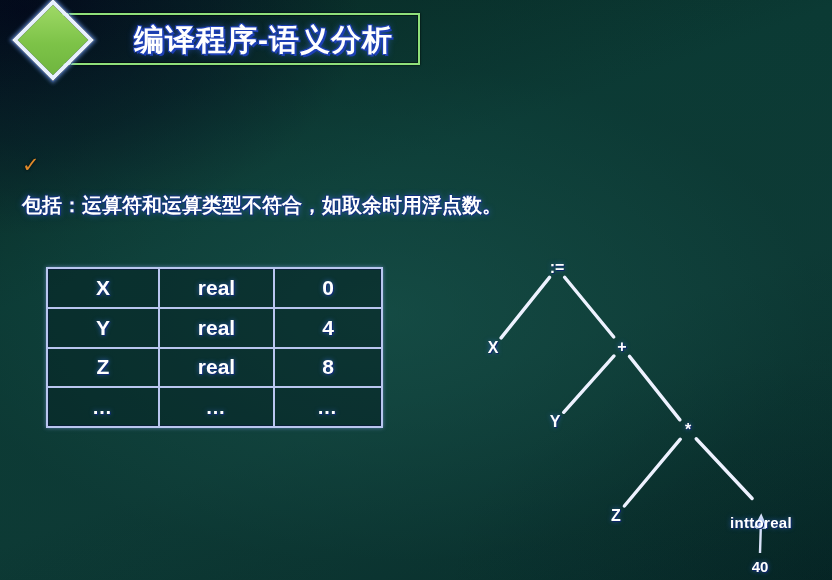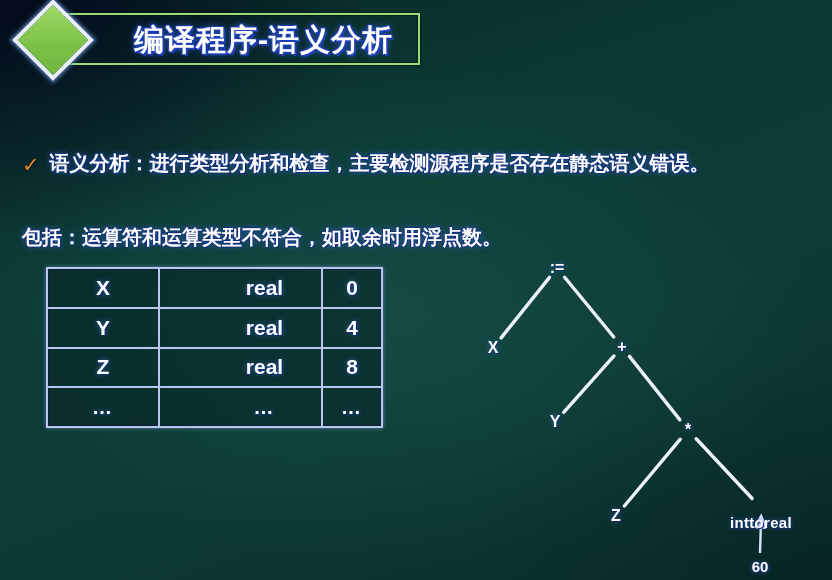--- a/index.html
+++ b/index.html
@@ -54,42 +54,41 @@
   .btext{
     font-size:20px;font-weight:bold;color:#ffffff;white-space:nowrap;
     text-shadow:1px 1px 0 #12307f, -1px 0 0 #12307f, 0 -1px 0 #12307f,
                 0 0 6px rgba(60,110,255,.7);
   }
   .line2{
     position:absolute;left:22px;top:192px;
     font-size:20px;font-weight:bold;color:#ffffff;white-space:nowrap;
     text-shadow:1px 1px 0 #12307f, -1px 0 0 #12307f, 0 -1px 0 #12307f,
                 0 0 6px rgba(60,110,255,.7);
-    margin-top:32px;
   }
 
   
   .symtab{
     position:absolute;left:46px;top:267px;width:337px;height:161px;
     border:2px solid #b9c6ef;
     box-shadow:0 0 4px rgba(150,175,255,.55), inset 0 0 0 1px rgba(10,25,60,.7);
     box-sizing:border-box;
     background:rgba(5,34,36,.55);
     display:flex;flex-direction:column;
   }
   .srow{display:flex;flex:1;border-bottom:2px solid #b9c6ef;}
   .srow:last-child{border-bottom:none;}
   .scell{
     display:flex;align-items:center;justify-content:center;
     border-right:2px solid #b9c6ef;
     color:#ffffff;font-size:21px;font-weight:bold;
     text-shadow:1px 1px 0 #0e2a73, 0 0 5px rgba(70,120,255,.65);
   }
   .scell:last-child{border-right:none;}
-  .c0{width:110px;} .c1{width:113px;padding-left:48px;} .c2{flex:1;}
+  .c0{width:110px;} .c1{width:113px;} .c2{flex:1;}
   .dots{letter-spacing:2px;font-size:20px;}
 
   
   #tree{position:absolute;left:0;top:0;width:832px;height:580px;pointer-events:none;}
   .tnode{
     position:absolute;color:#ffffff;font-weight:bold;
     text-shadow:1px 1px 0 #0c2668, 0 0 5px rgba(70,120,255,.6);
     white-space:nowrap;transform:translate(-50%,-50%);
   }
   .t-op{font-size:16px;}
@@ -101,21 +100,20 @@
 <body>
 
 <div id="slide">
 
   <div class="hdr-box"></div>
   <div class="diamond"></div>
   <div class="hdr-title">编译程序-语义分析</div>
 
   <div class="bullet-row">
     <span class="check">✓</span>
-    <span class="btext">语义分析：进行类型分析和检查，主要检测源程序是否存在静态语义错误。</span>
   </div>
   <div class="line2">包括：运算符和运算类型不符合，如取余时用浮点数。</div>
 
   <div class="symtab">
     <div class="srow">
       <div class="scell c0">X</div>
       <div class="scell c1">real</div>
       <div class="scell c2">0</div>
     </div>
     <div class="srow">
@@ -155,16 +153,16 @@
   </svg>
 
   <div id="node-layer">
       <div class="tnode t-op" style="left: 557px; top: 268px;">:=</div>
       <div class="tnode t-id" style="left: 493px; top: 348px;">X</div>
       <div class="tnode t-op" style="left: 622px; top: 347px;">+</div>
       <div class="tnode t-id" style="left: 555px; top: 422px;">Y</div>
       <div class="tnode t-op" style="left: 688px; top: 430px;">*</div>
       <div class="tnode t-id" style="left: 616px; top: 516px;">Z</div>
       <div class="tnode t-fn" style="left: 761px; top: 522px;">inttoreal</div>
-      <div class="tnode t-num" style="left: 760px; top: 566px;">60</div>
+      <div class="tnode t-num" style="left: 760px; top: 566px;">40</div>
     </div>
 
 </div>
 
 </body></html>

